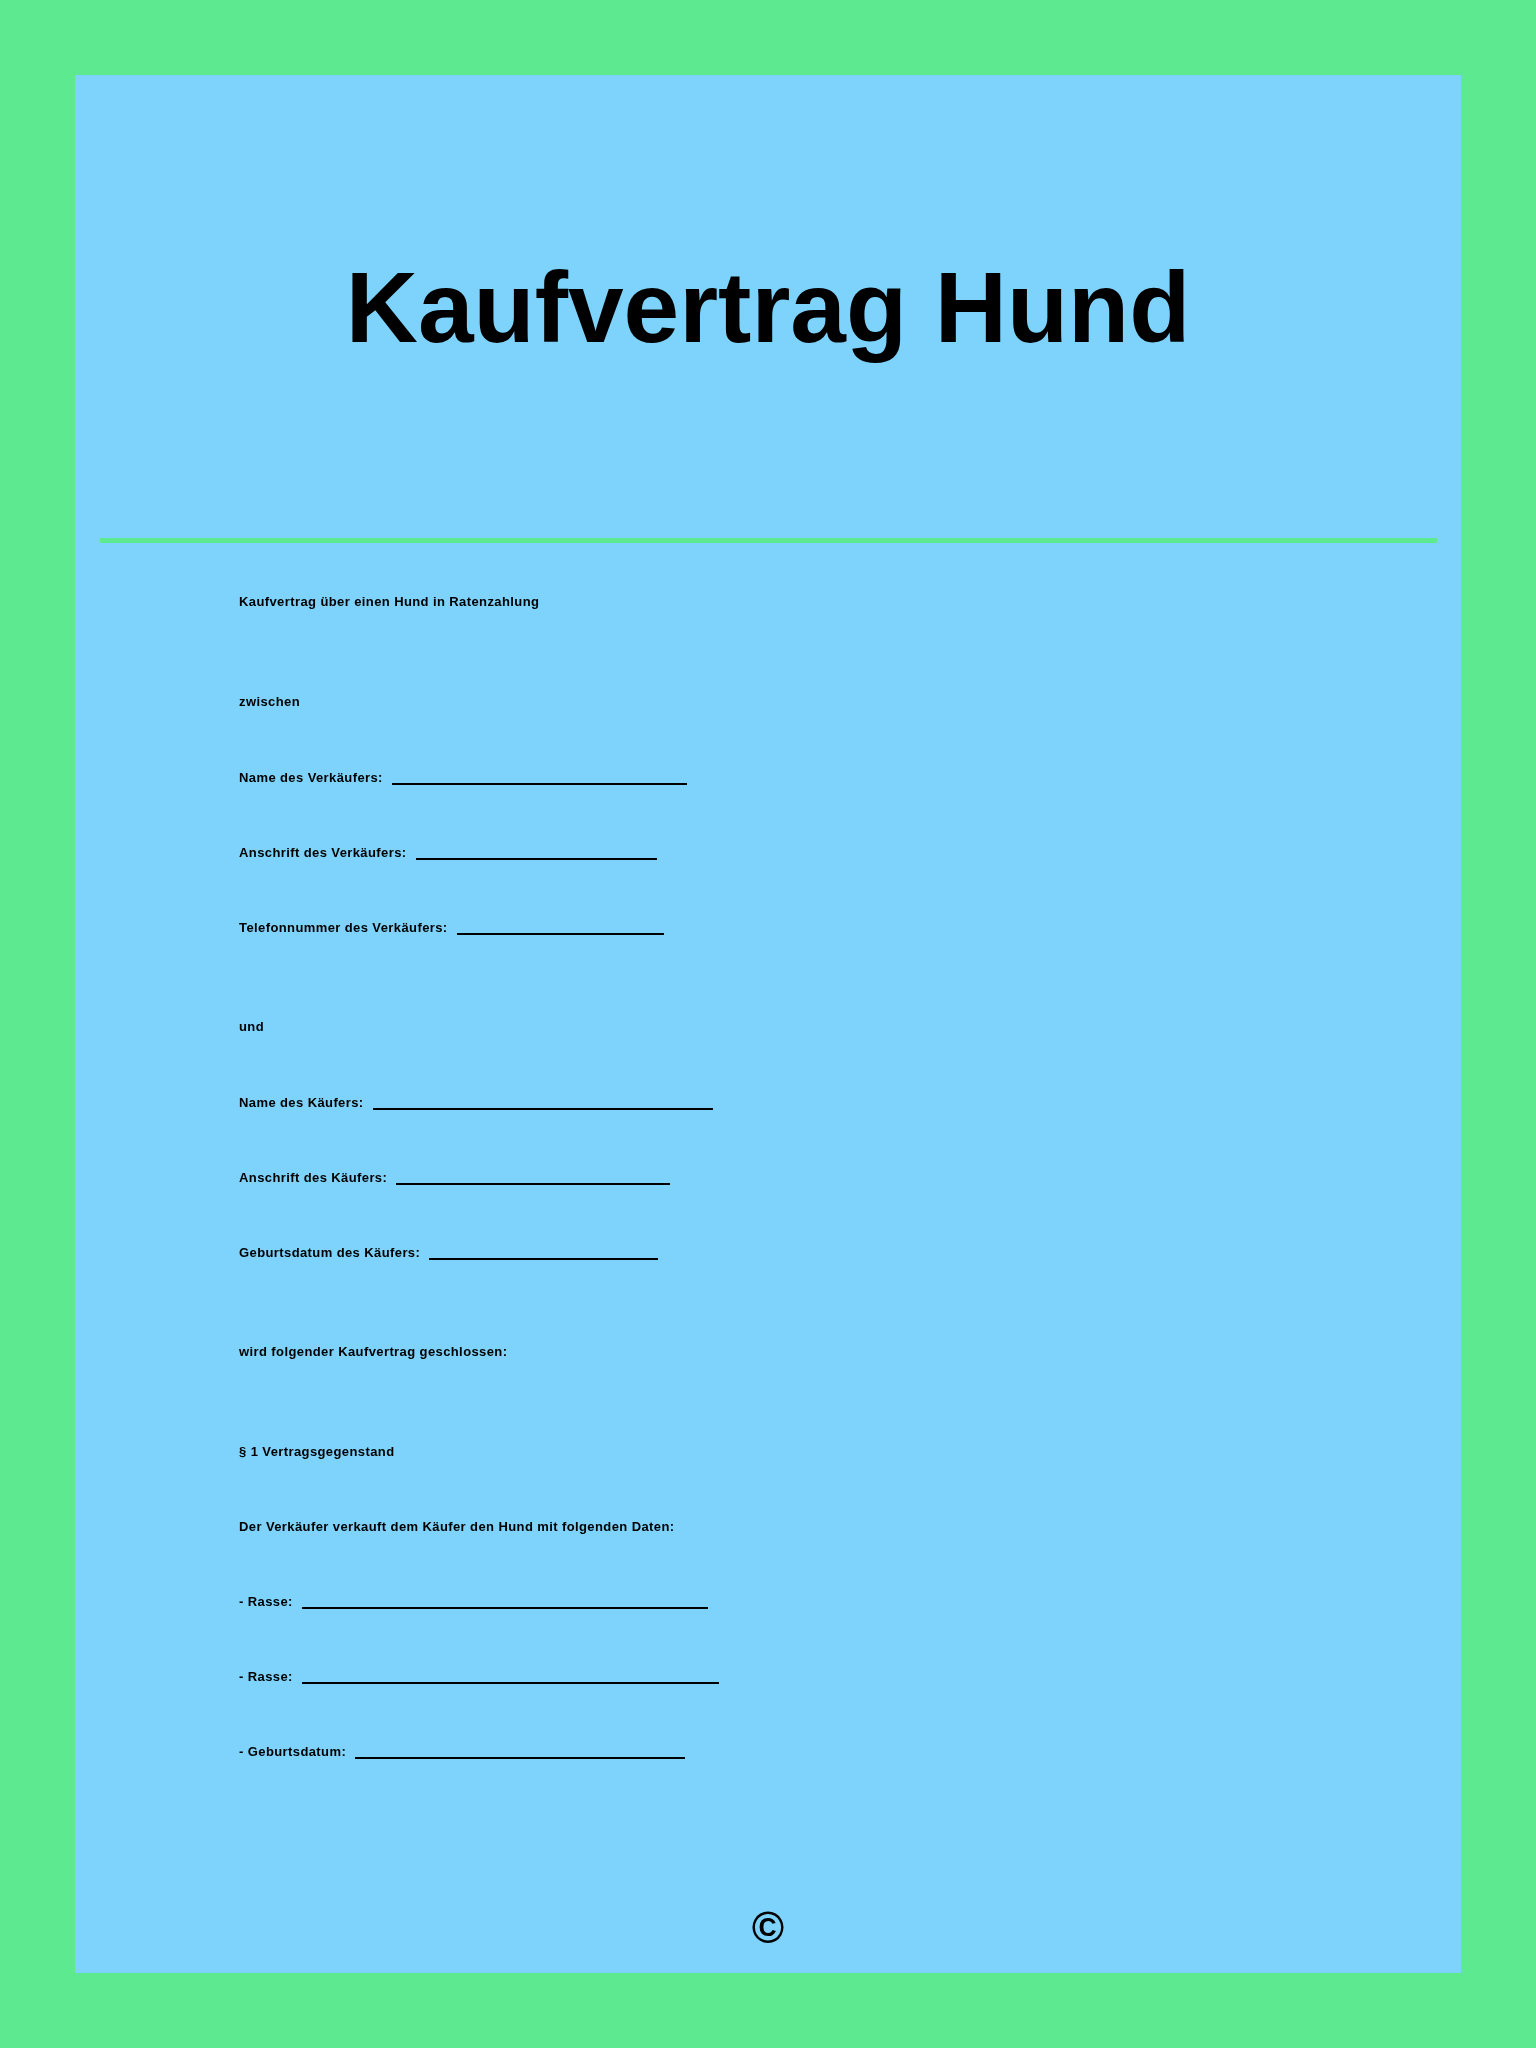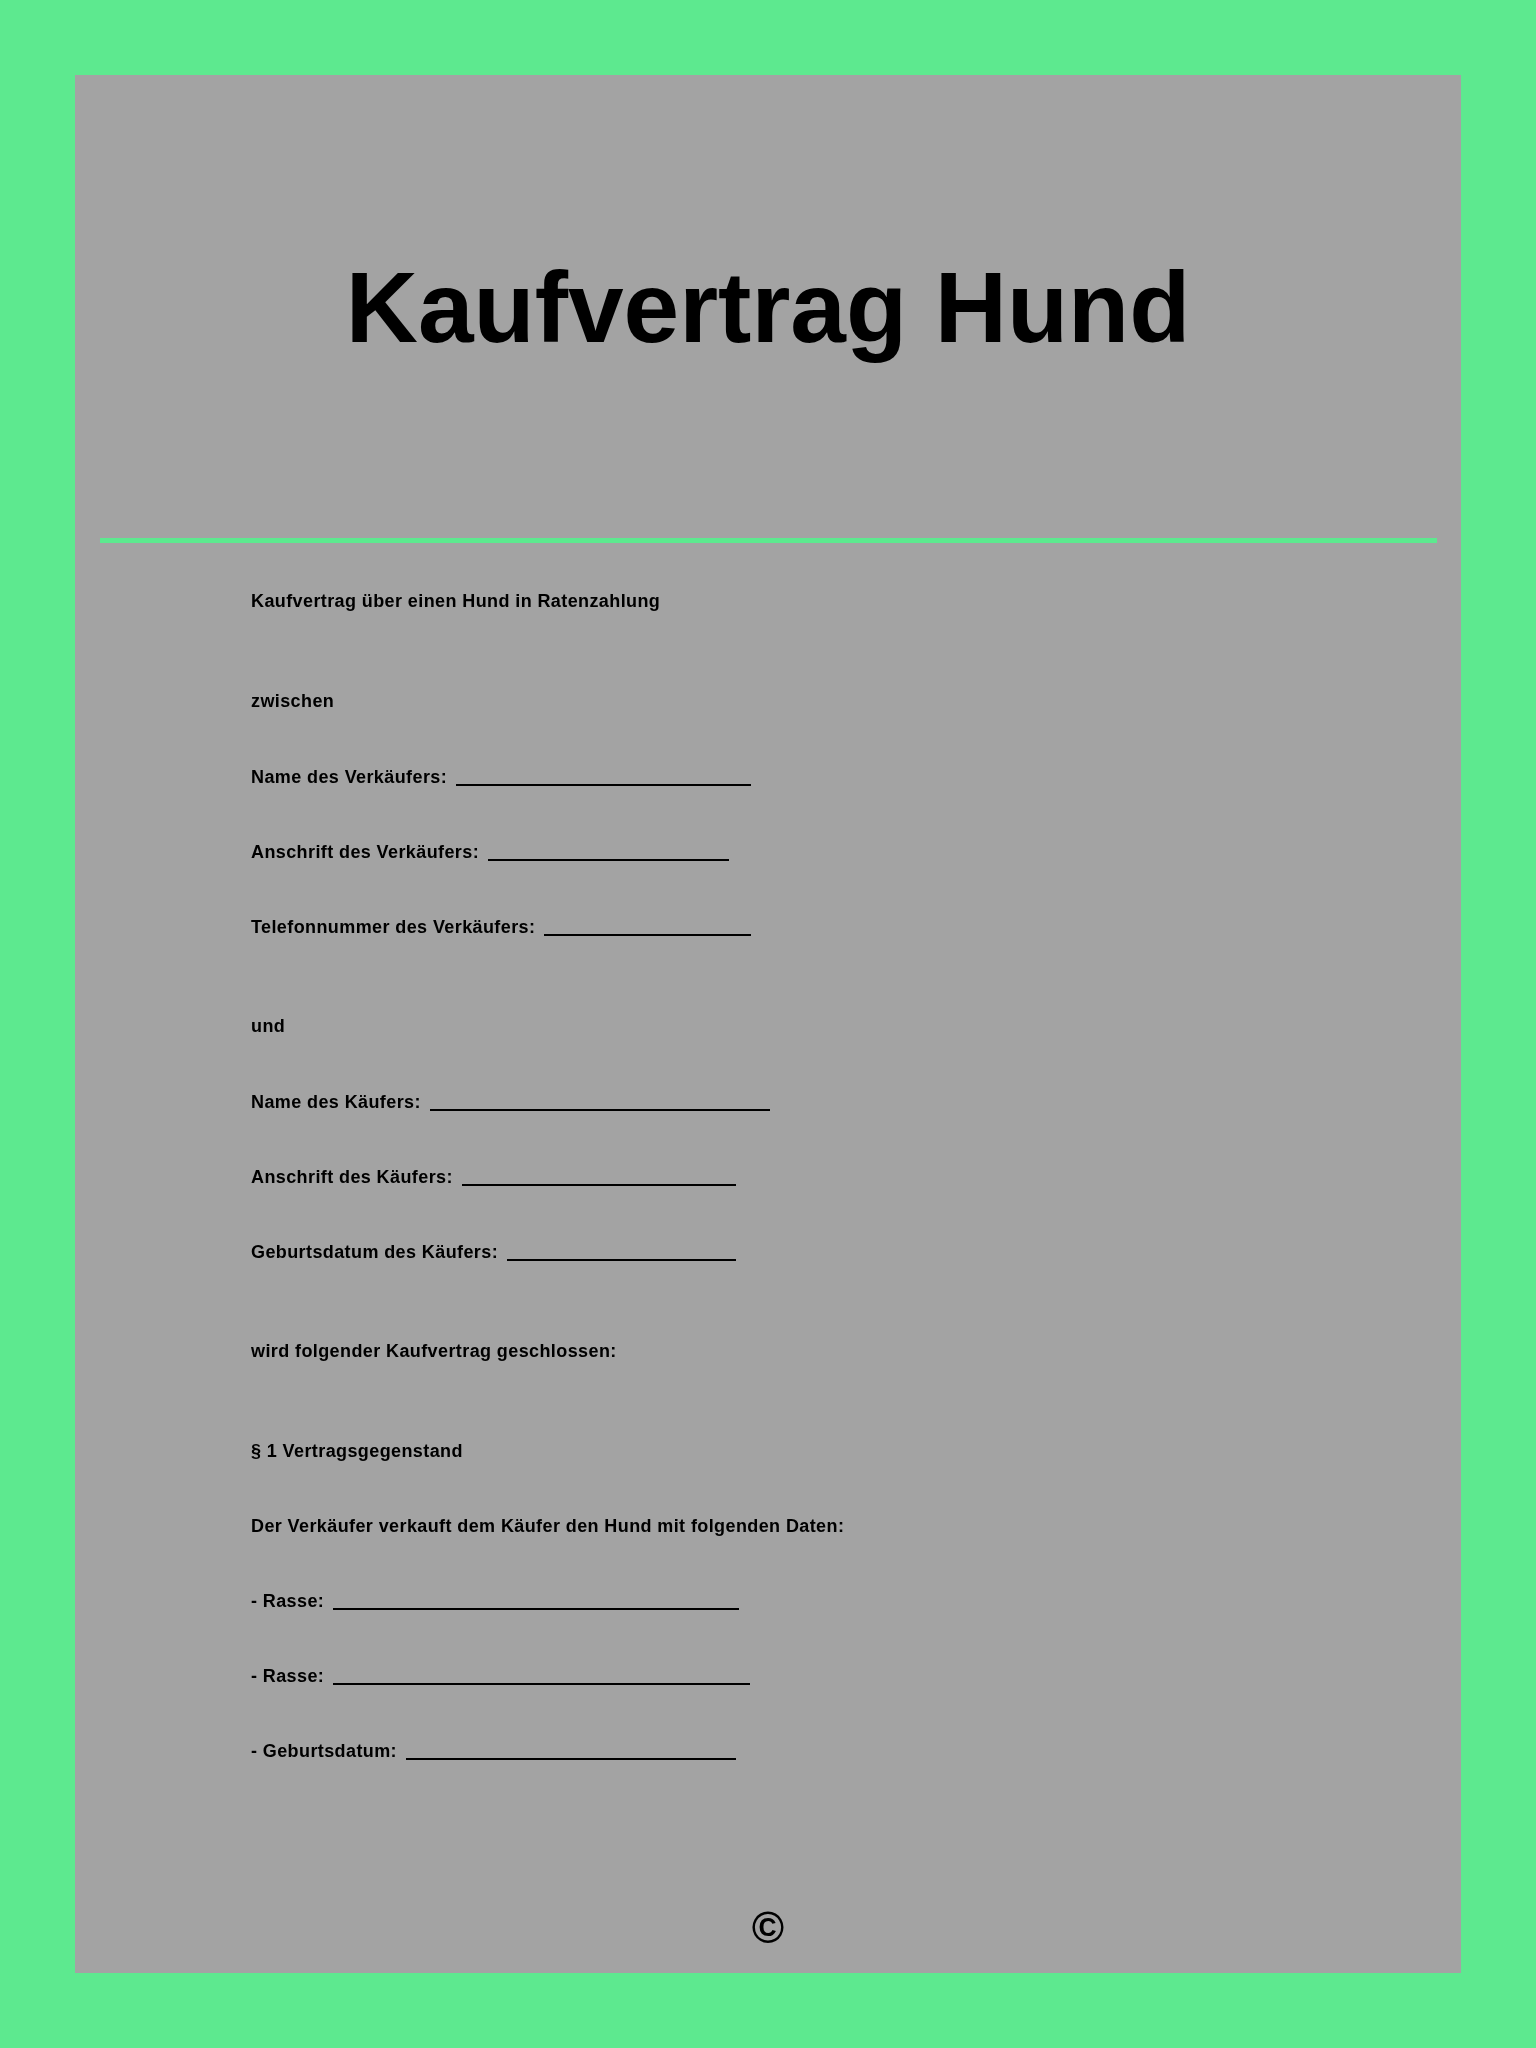--- a/index.html
+++ b/index.html
@@ -14,21 +14,21 @@
       overflow: hidden;
       font-family: "Liberation Sans", "DejaVu Sans", sans-serif;
       color: #000;
     }
     .page {
       position: absolute;
       left: 75px;
       top: 75px;
       width: 1386px;
       height: 1898px;
-      background: #a3a3a3;
+      background: #7dd3fc;
     }
     .title {
       position: absolute;
       left: 0;
       top: 172px; 
       width: 1386px;
       margin: 0;
       text-align: center;
       font-weight: bold;
       font-size: 100px;
@@ -39,23 +39,23 @@
     .rule {
       position: absolute;
       left: 25px;      
       top: 463px;      
       width: 1337px;
       height: 5px;
       background: #5de98f;
     }
     .line {
       position: absolute;
-      left: 176px;     
+      left: 164px;     
       font-weight: bold;
-      font-size: 18px;
+      font-size: 13px;
       line-height: 19px;
       letter-spacing: 0.4px;
       white-space: nowrap;
     }
     .blank {
       display: inline-block;
       height: 2px;
       background: #000;
       margin-left: 9px;
       vertical-align: -3px;

